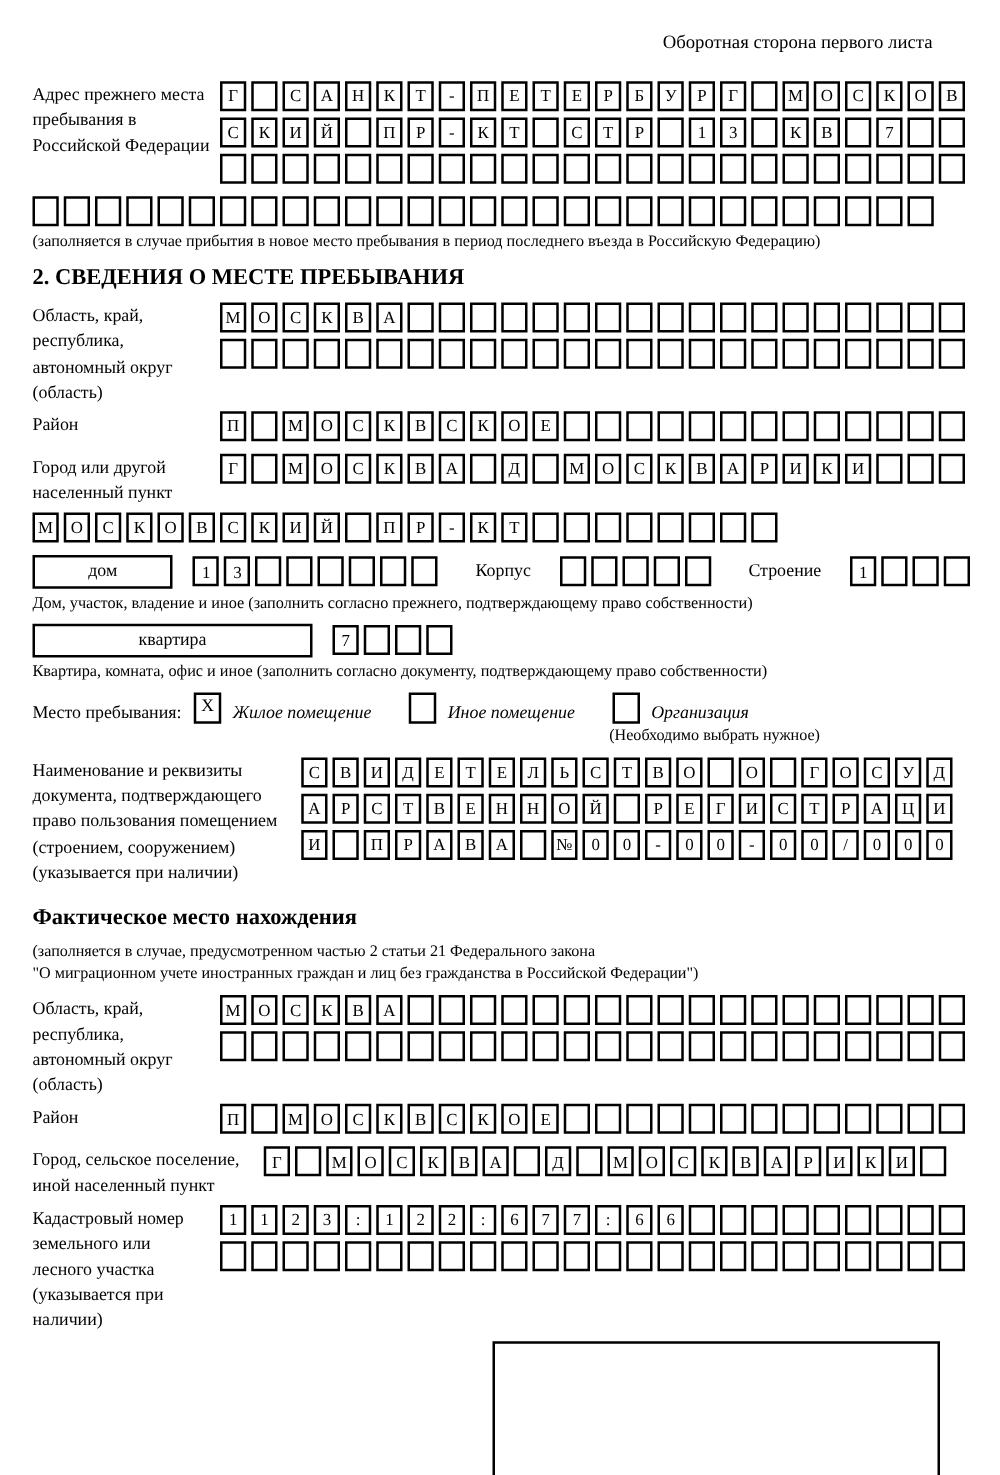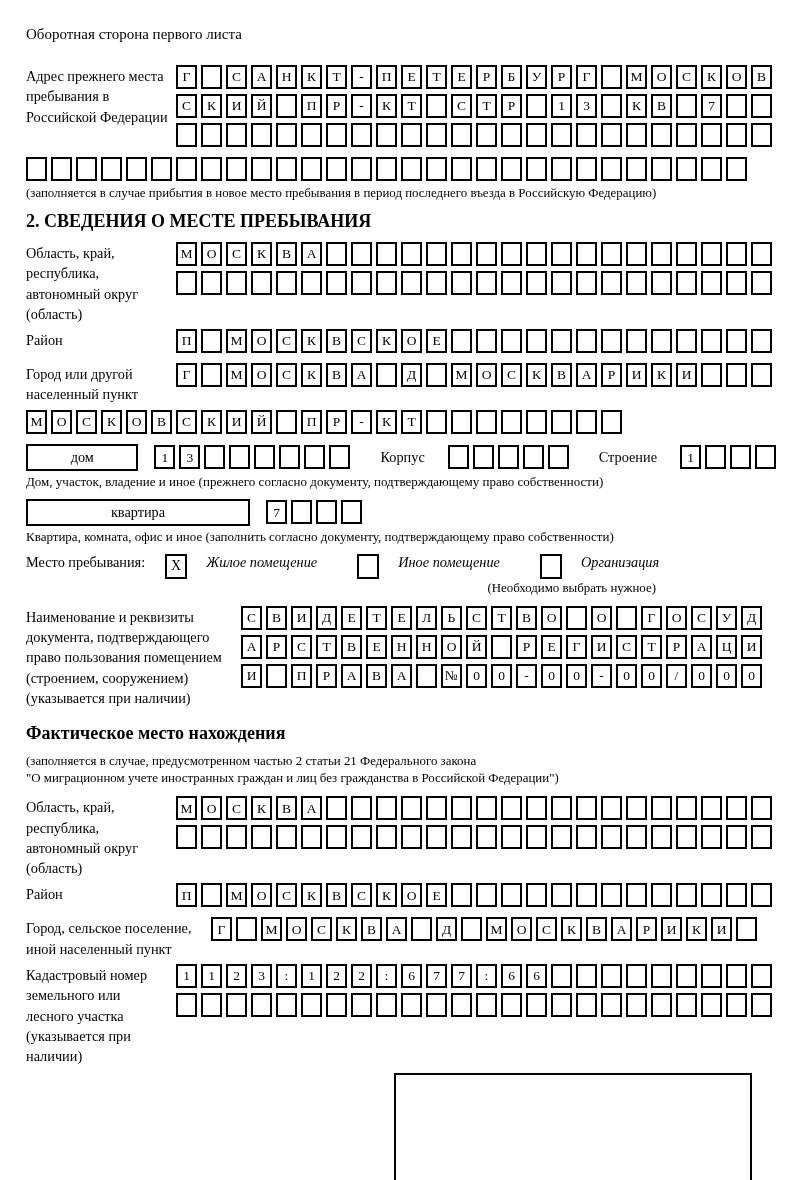--- a/index.html
+++ b/index.html
@@ -1,20 +1,20 @@
 <!DOCTYPE html>
 <html><head>
 <meta charset="utf-8">
 <style>
   * { box-sizing: border-box; }
   html,body { margin:0; padding:0; background:#fff; color:#000; }
   body { width:800px; height:1180px; font-family:"Liberation Serif", serif; overflow:hidden; }
   .page { padding:10px 24px 0 26px; }
 
-  .hdr { text-align:left; font-size:15px; margin:16px 30px 22px 0; }
+  .hdr { text-align:right; font-size:15px; margin:16px 30px 22px 0; }
 
   .field { display:flex; margin-bottom:5px; }
   .flabel { flex:0 0 150px; font-size:14.3px; line-height:1.42; padding-top:1px; padding-right:6px; }
   .flabel.wide { flex:0 0 215px; }
   .flabel.med  { flex:0 0 185px; }
   .fcells { flex:1; }
 
   .cellrow { display:flex; gap:4px; margin-bottom:5px; }
   .cellrow.inline { margin-bottom:0; }
   .cell { flex:0 0 21px; width:21px; height:24px; border:2px solid #000;
@@ -25,21 +25,21 @@
   .b-title { font-weight:bold; font-size:18px; margin:4px 0 10px; }
 
   .houserow { display:flex; align-items:center; gap:16px; margin-bottom:2px; }
   .wbox { height:27px; border:2px solid #000; display:flex; align-items:center;
           justify-content:center; font-size:14.3px; }
   .wbox.house { width:168px; }
   .wbox.apt { width:224px; }
   .inlbl { font-size:14.3px; margin:0 7px 0 14px; }
   .cap { font-size:13px; margin:3px 0 9px; }
 
-  .stayrow { display:flex; align-items:flex-start; margin:4px 0 2px;gap:10px; }
+  .stayrow { display:flex; align-items:flex-end; margin:4px 0 2px; }
   .stay-label { font-size:14.3px; margin-right:10px; }
   .cbx { flex:0 0 22px; width:22px; height:25px; border:2px solid #000;
          display:flex; align-items:center; justify-content:center; font-size:14px; }
   .opt { font-size:14.3px; margin:0 30px 0 9px;font-style:italic; }
   .staynote { font-size:12.9px; text-align:right; margin:1px 120px 10px 0; }
 
   .markbox { margin-left:368px; width:358px; height:176px; border:2px solid #000; margin-top:6px; }
   .gap6 { height:6px; }
 </style>
 </head>
@@ -341,21 +341,21 @@
         <span class="cell"></span>
       </div>
     <span class="inlbl">Строение</span>
     <div class="cellrow inline">
         <span class="cell">1</span>
         <span class="cell"></span>
         <span class="cell"></span>
         <span class="cell"></span>
       </div>
   </div>
-  <div class="cap">Дом, участок, владение и иное (прежнего согласно документу, подтверждающему право собственности)</div>
+  <div class="cap">Дом, участок, владение и иное (заполнить согласно прежнего, подтверждающему право собственности)</div>
 
   <div class="houserow">
     <div class="wbox apt">квартира</div>
     <div class="cellrow inline">
         <span class="cell">7</span>
         <span class="cell"></span>
         <span class="cell"></span>
         <span class="cell"></span>
       </div>
   </div>

